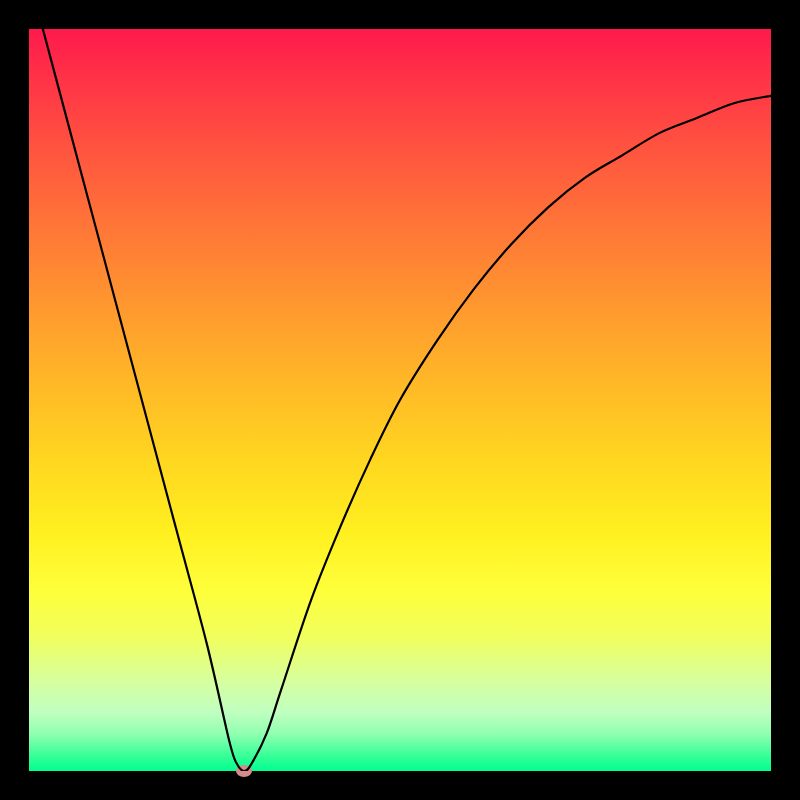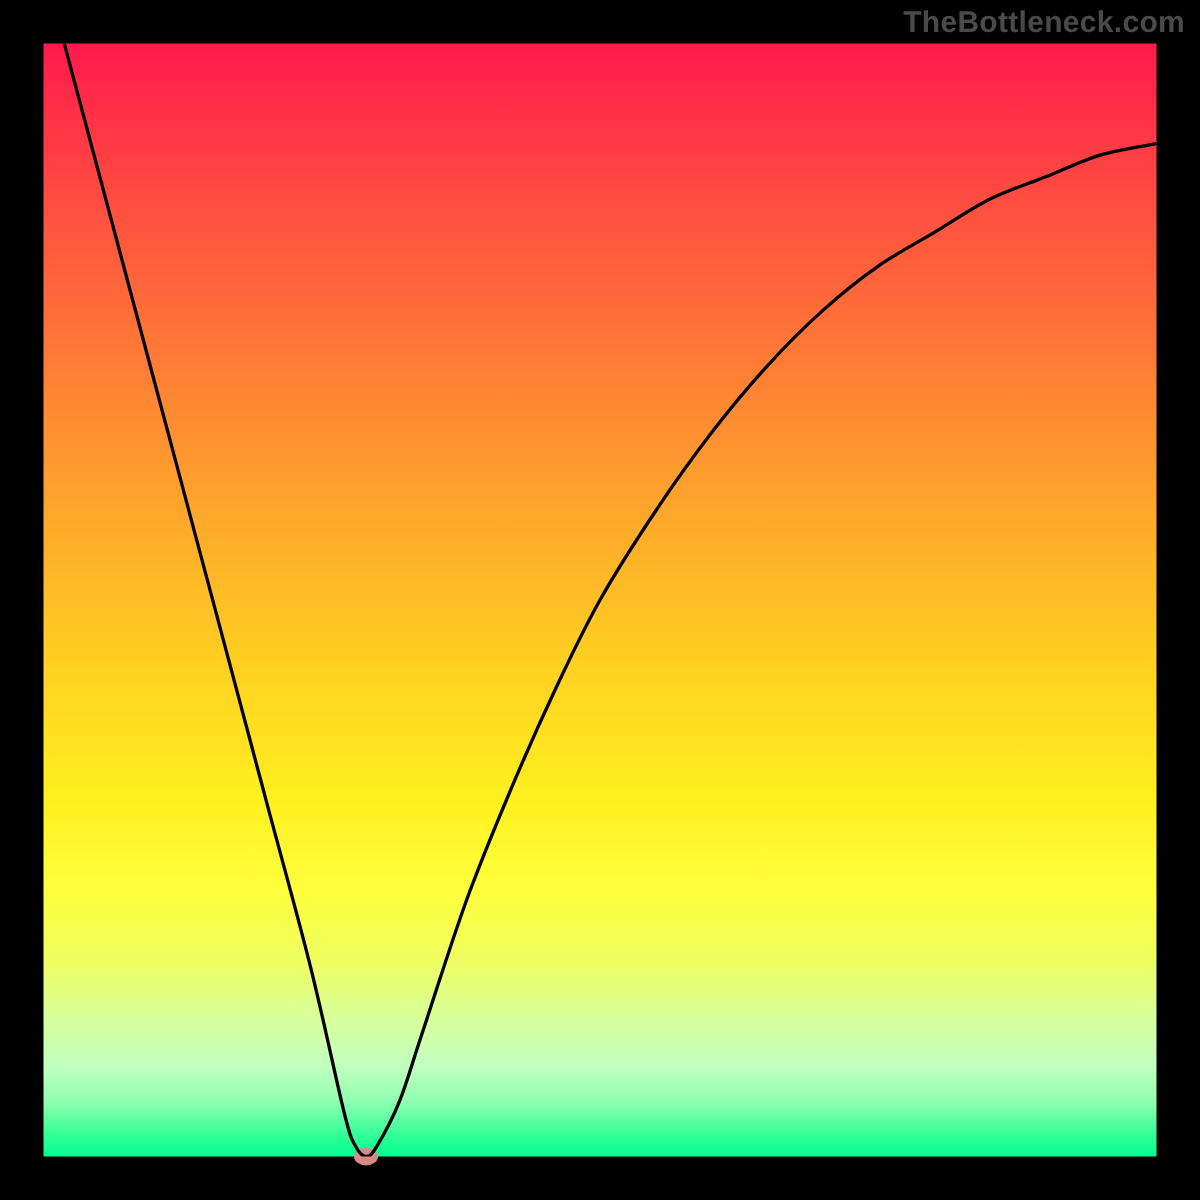--- a/index.html
+++ b/index.html
@@ -71,21 +71,20 @@
     border-radius: 50%;
     background: #d78a8a;
     z-index: 11;
     transform: translate(-50%, -50%);
   }
 </style>
 </head>
 <body>
 
 <div class="frame">
-  <div class="watermark">TheBottleneck.com</div>
 
   <div class="plot">
     <div class="gradient"></div>
     <div class="dot" id="marker-dot" style="left: 215.18px; top: 742px;"></div>
     <svg class="curve" viewBox="0 0 742 742" preserveAspectRatio="none">
       <path id="curve-path" fill="none" stroke="#000" stroke-width="2.2" stroke-linecap="round" d="M 0,-51.940000000000055 C 4.946666666666666,-33.39000000000004 19.78666666666667,22.260000000000012 29.68,59.360000000000014 C 39.57333333333333,96.46000000000001 49.46666666666667,133.55999999999997 59.36,170.65999999999997 C 69.25333333333333,207.75999999999996 79.14666666666666,244.85999999999996 89.03999999999999,281.96 C 98.93333333333332,319.06 108.82666666666667,356.16 118.72,393.26000000000005 C 128.61333333333334,430.36000000000007 138.50666666666666,467.46000000000004 148.4,504.56 C 158.29333333333335,541.66 169.42333333333332,581.2333333333333 178.07999999999998,615.86 C 186.73666666666665,650.4866666666667 195.39333333333332,692.5333333333334 200.34,712.32 C 205.2866666666667,732.1066666666667 205.2866666666667,729.6333333333334 207.76000000000002,734.58 C 210.23333333333335,739.5266666666666 212.70666666666665,742 215.17999999999998,742 C 217.6533333333333,742 218.89,740.7633333333333 222.6,734.58 C 226.31,728.3966666666668 232.49333333333334,717.2666666666667 237.44,704.9 C 242.38666666666666,692.5333333333333 244.86000000000004,682.64 252.28000000000003,660.38 C 259.70000000000005,638.12 272.06666666666666,598.5466666666667 281.96,571.34 C 291.8533333333333,544.1333333333333 301.74666666666667,520.6366666666667 311.64,497.14 C 321.5333333333333,473.6433333333333 331.4266666666667,451.3833333333333 341.32,430.36 C 351.2133333333333,409.3366666666667 359.87,390.78666666666663 371,371 C 382.13,351.21333333333337 395.73333333333335,330.19000000000005 408.1,311.64000000000004 C 420.4666666666667,293.09000000000003 432.8333333333333,275.77666666666664 445.2,259.7 C 457.56666666666666,243.62333333333333 469.93333333333334,228.7833333333334 482.3,215.18000000000006 C 494.6666666666667,201.57666666666674 507.0333333333333,189.21000000000006 519.4,178.08000000000004 C 531.7666666666667,166.95000000000002 544.1333333333333,157.05666666666664 556.5,148.39999999999998 C 568.8666666666667,139.7433333333333 581.2333333333333,133.55999999999997 593.6,126.13999999999999 C 605.9666666666667,118.71999999999998 618.3333333333333,110.06333333333333 630.6999999999999,103.88 C 643.0666666666666,97.69666666666666 655.4333333333334,93.98666666666664 667.8000000000001,89.03999999999996 C 680.1666666666667,84.09333333333329 692.5333333333333,77.90999999999993 704.9,74.19999999999993 C 717.2666666666667,70.48999999999994 735.8166666666666,68.01666666666664 742,66.77999999999997"></path>
     </svg>
   </div>
 </div>
 

